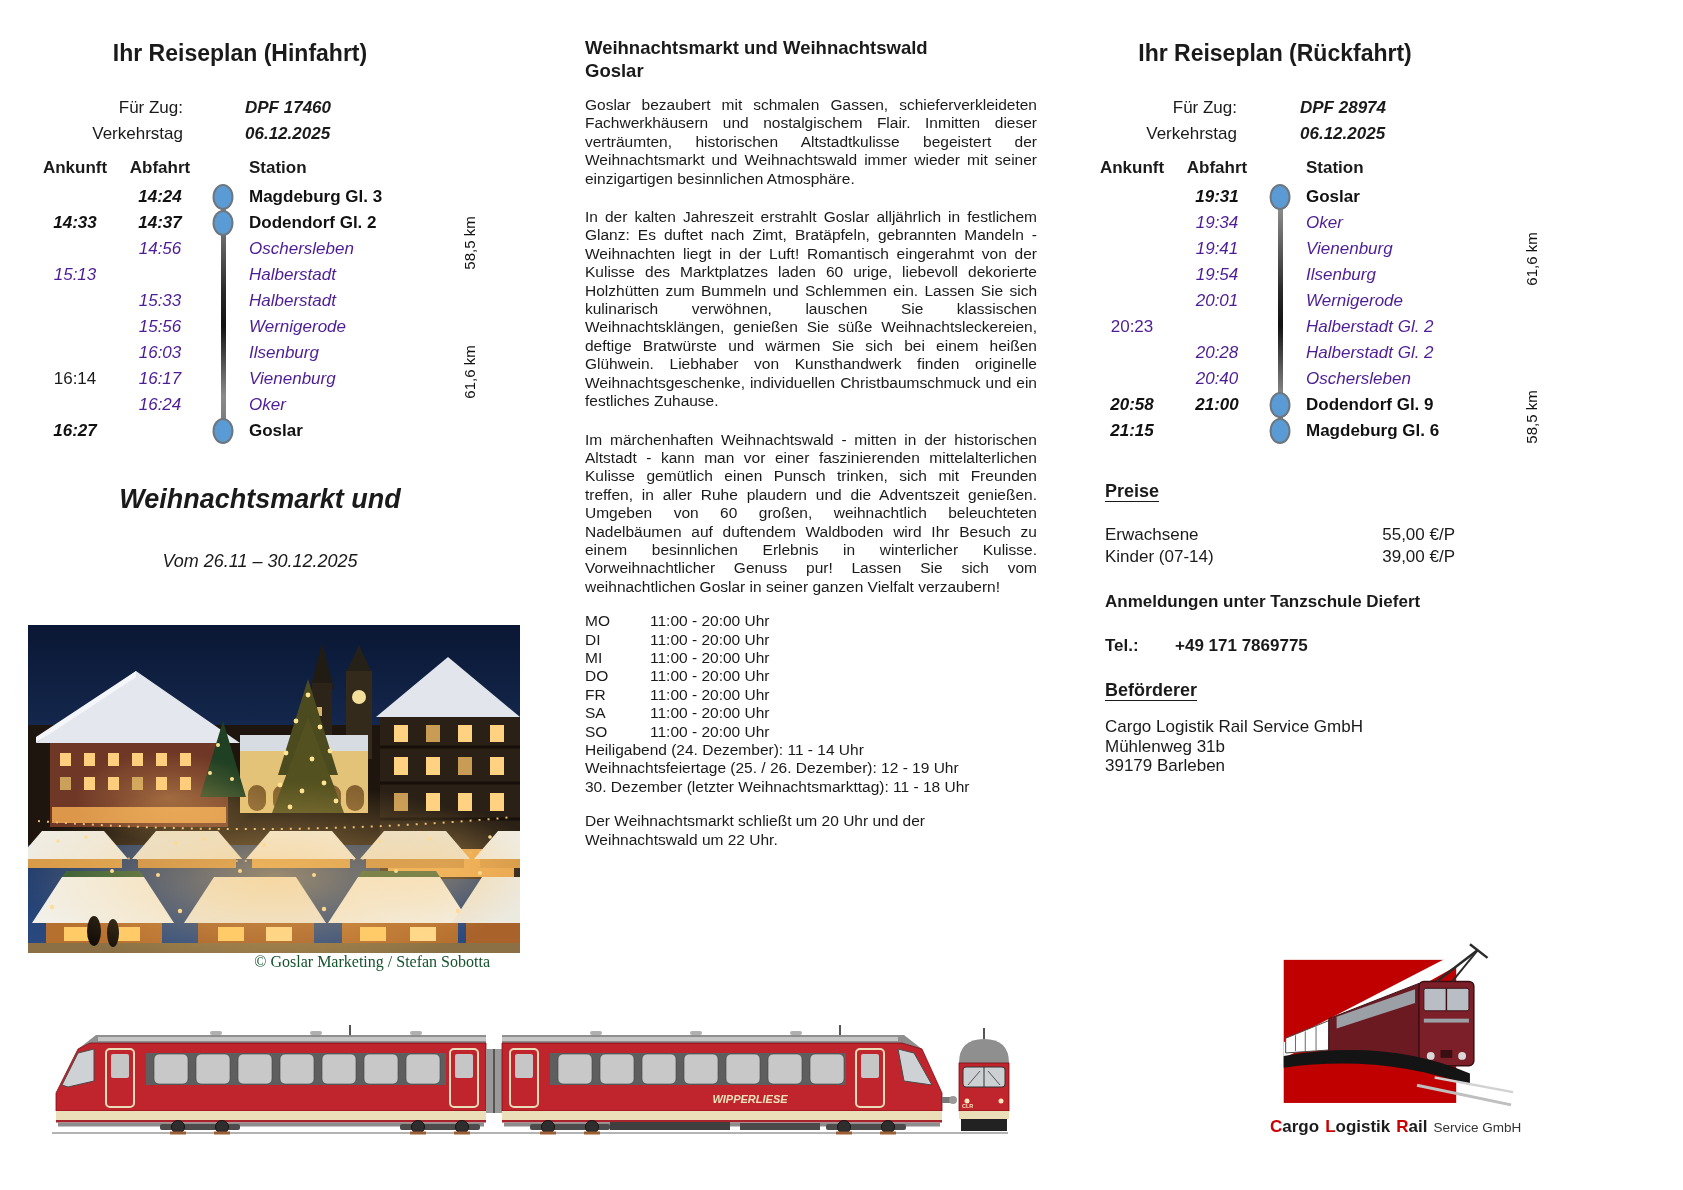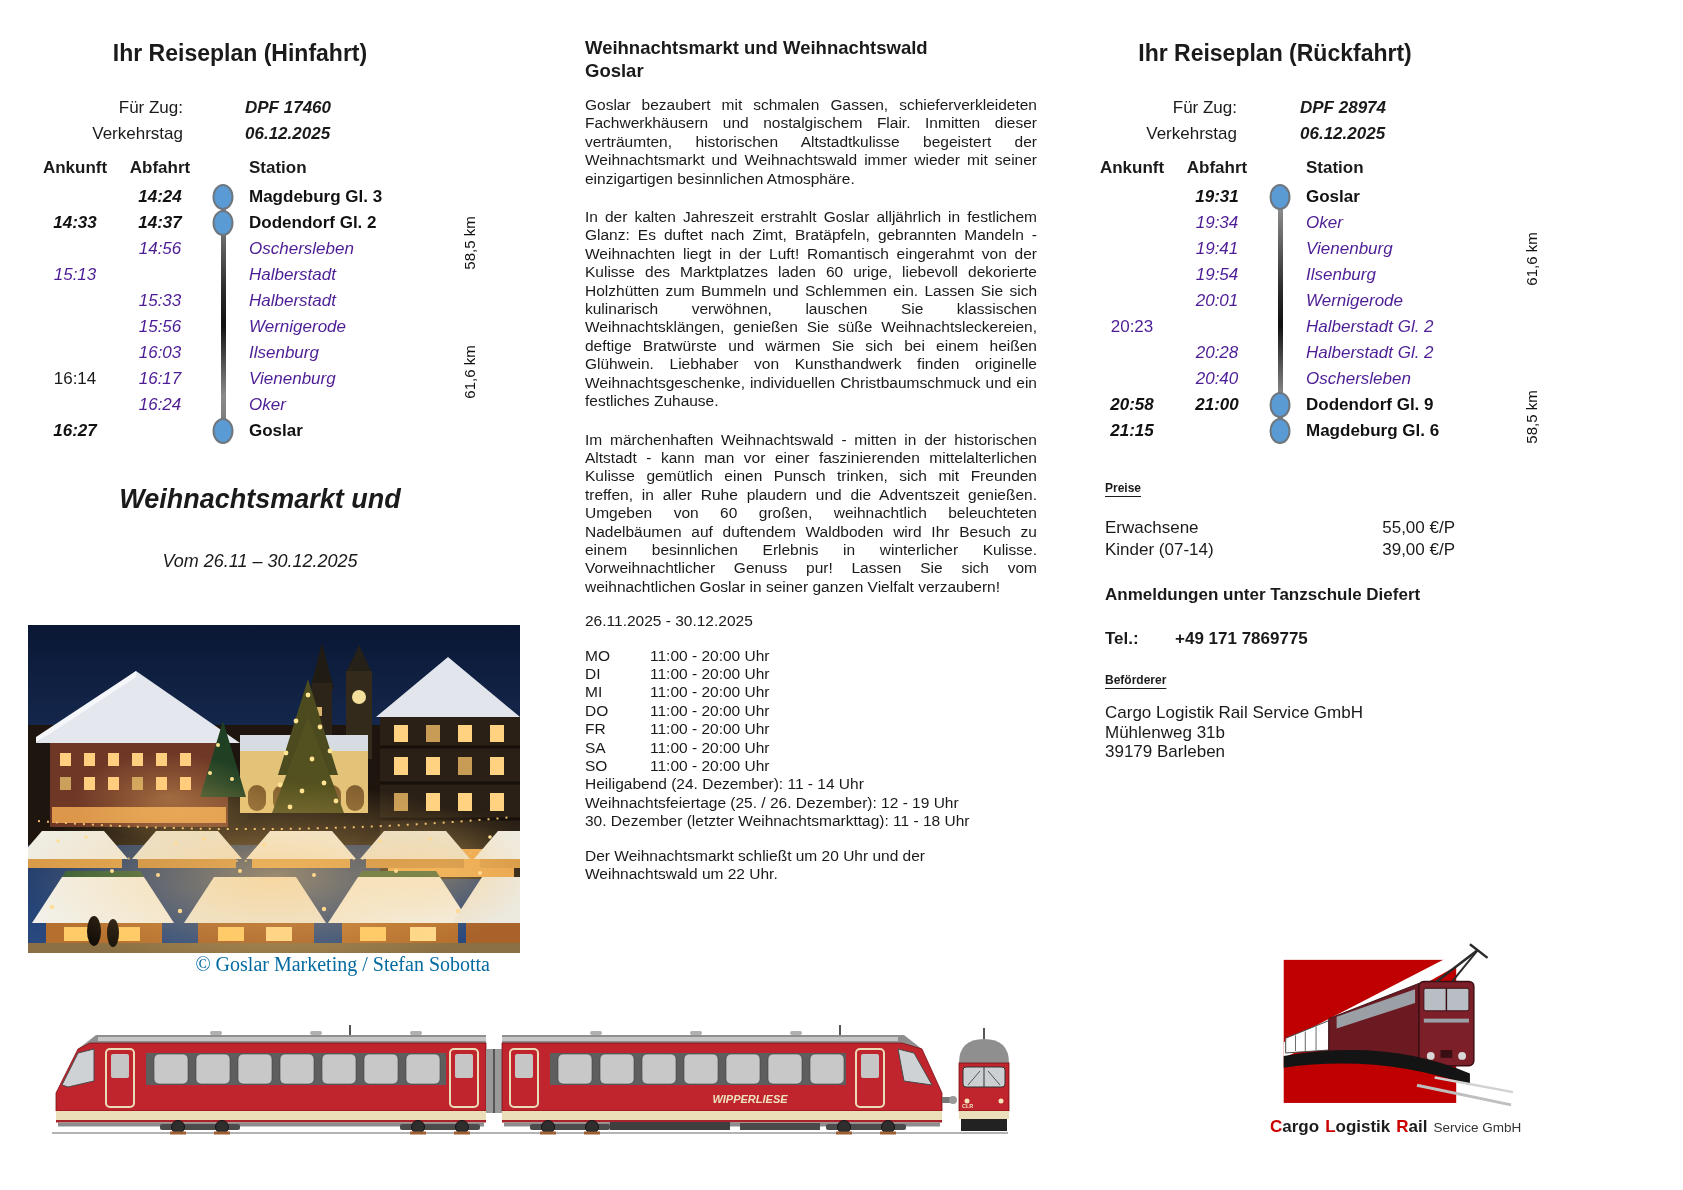--- a/index.html
+++ b/index.html
@@ -27,31 +27,31 @@
   .t-plain{color:#1a1a1a !important;font-style:normal !important;font-weight:normal !important;}
   .t-upright{font-style:normal !important;}
   .dot{position:absolute;left:50%;top:50%;transform:translate(-50%,-50%);
        width:21px;height:26px;background:#5b9bd5;border:2px solid #6e767e;border-radius:50%;z-index:3;box-sizing:border-box;}
   .tline{position:absolute;width:5px;left:185.5px;top:13px;height:234px;z-index:1;
          background:linear-gradient(#9a9a9a,#2a2a2a 40%,#111 55%,#8a8a8a 85%,#777);}
   .vlabel{position:absolute;width:60px;height:18px;text-align:center;font-size:15px;color:#111;
           transform:rotate(-90deg);white-space:nowrap;}
   .event-title{font-size:27px;font-weight:bold;font-style:italic;text-align:center;line-height:32px;}
   .event-sub{font-size:18px;font-style:italic;text-align:center;}
-  .caption{font-family:"Liberation Serif","DejaVu Serif",serif;font-size:20px;text-align:right;color:#0369a1;}
+  .caption{font-family:"Liberation Serif","DejaVu Serif",serif;font-size:16px;text-align:right;color:#14532d;}
   .mid{position:absolute;left:585px;top:36px;width:452px;font-size:15.5px;line-height:18.4px;}
   .mid-h{font-size:18.5px;font-weight:bold;line-height:23px;margin-bottom:14px;}
   .mid p{margin:0 0 20px 0;text-align:justify;}
   .mid .p3{margin-bottom:16px;}
   .mid .range{margin-bottom:16px;}
   .hour-row{display:flex;}
   .hour-day{width:65px;}
   .mid .specials{margin-bottom:16px;}
   .rlow{position:absolute;left:1105px;top:481px;width:350px;font-size:17px;}
-  .sec-h{font-size:12px;font-weight:bold;text-decoration:underline;text-underline-offset:4px;margin-bottom:22px;}
+  .sec-h{font-size:18px;font-weight:bold;text-decoration:underline;text-underline-offset:4px;margin-bottom:22px;}
   .price-row{display:flex;line-height:22px;}
   .price-label{flex:1;}
   .bold-line{font-weight:bold;}
   .tel-row{display:flex;font-weight:bold;}
   .tel-label{width:70px;}
   .addr{line-height:19.5px;}
   .logo-box{position:absolute;left:1270px;top:893px;width:245px;}
   .logo-text{font-size:17px;font-weight:bold;color:#1c1c1c;margin-top:2px;white-space:nowrap;}
   .logo-text .red{color:#cc0000;}
   .logo-text .w{margin-right:6px;}
@@ -321,21 +321,20 @@
   <div class="abs caption" style="left:28px;top:953px;width:462px;">© Goslar Marketing / Stefan Sobotta</div>
 
   <div class="mid">
     <div class="mid-h">
       <div>Weihnachtsmarkt und Weihnachtswald</div>
       <div>Goslar</div>
     </div>
     <p>Goslar bezaubert mit schmalen Gassen, schieferverkleideten Fachwerkhäusern und nostalgischem Flair. Inmitten dieser verträumten, historischen Altstadtkulisse begeistert der Weihnachtsmarkt und Weihnachtswald immer wieder mit seiner einzigartigen besinnlichen Atmosphäre.</p>
     <p>In der kalten Jahreszeit erstrahlt Goslar alljährlich in festlichem Glanz: Es duftet nach Zimt, Bratäpfeln, gebrannten Mandeln - Weihnachten liegt in der Luft! Romantisch eingerahmt von der Kulisse des Marktplatzes laden 60 urige, liebevoll dekorierte Holzhütten zum Bummeln und Schlemmen ein. Lassen Sie sich kulinarisch verwöhnen, lauschen Sie klassischen Weihnachtsklängen, genießen Sie süße Weihnachtsleckereien, deftige Bratwürste und wärmen Sie sich bei einem heißen Glühwein. Liebhaber von Kunsthandwerk finden originelle Weihnachtsgeschenke, individuellen Christbaumschmuck und ein festliches Zuhause.</p>
     <p class="p3">Im märchenhaften Weihnachtswald - mitten in der historischen Altstadt - kann man vor einer faszinierenden mittelalterlichen Kulisse gemütlich einen Punsch trinken, sich mit Freunden treffen, in aller Ruhe plaudern und die Adventszeit genießen. Umgeben von 60 großen, weihnachtlich beleuchteten Nadelbäumen auf duftendem Waldboden wird Ihr Besuch zu einem besinnlichen Erlebnis in winterlicher Kulisse. Vorweihnachtlicher Genuss pur! Lassen Sie sich vom weihnachtlichen Goslar in seiner ganzen Vielfalt verzaubern!</p>
-    <div class="range">26.11.2025 - 30.12.2025</div>
     <div>
       <div class="hour-row">
         <div class="hour-day">MO</div>
         <div>11:00 - 20:00 Uhr</div>
       </div>
       <div class="hour-row">
         <div class="hour-day">DI</div>
         <div>11:00 - 20:00 Uhr</div>
       </div>
       <div class="hour-row">

